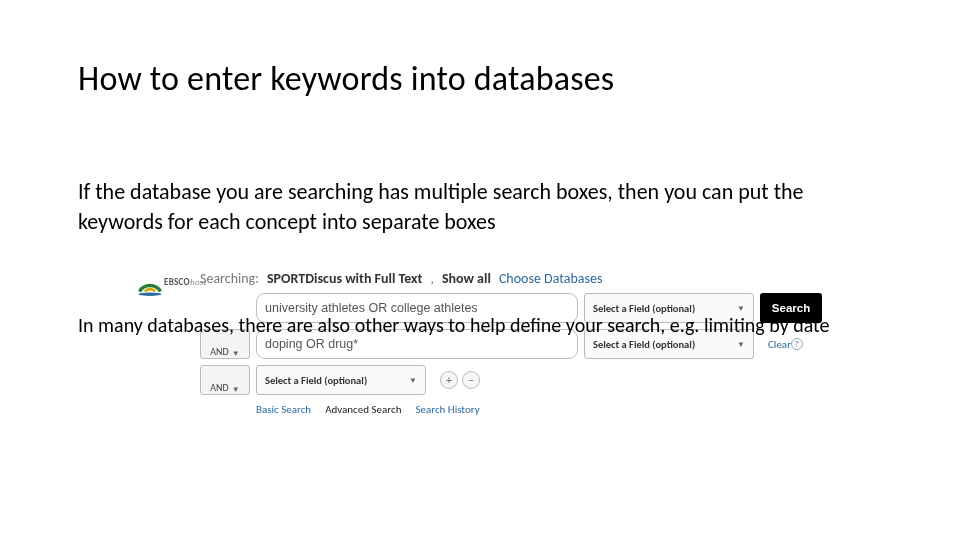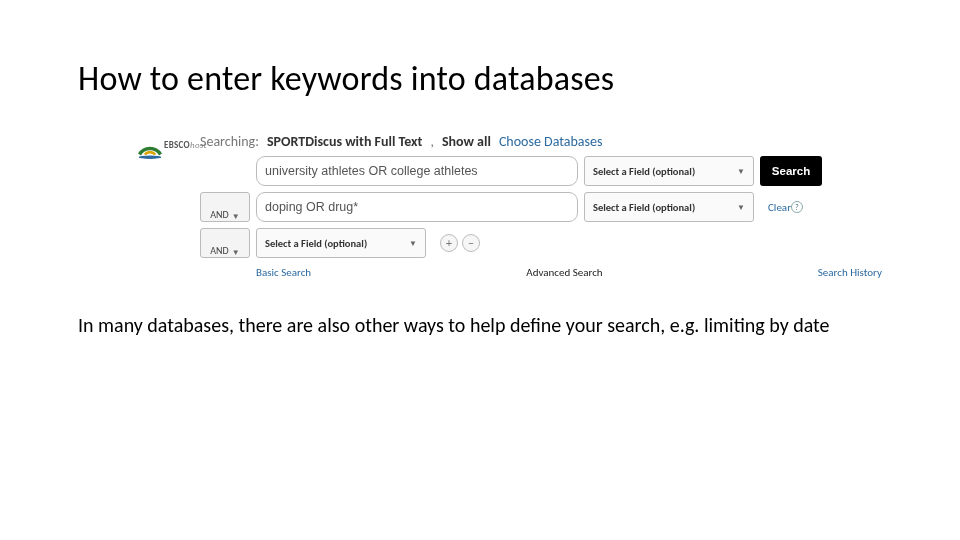--- a/index.html
+++ b/index.html
@@ -24,32 +24,33 @@
   .op-spacer { width: 50px; }
   .kw-input { flex: 0 0 322px; height: 30px; border: 1px solid #bbb; border-radius: 9px; padding: 0 8px; font-size: 12.5px; color: #555; text-align: left; }
   .field-select { flex: 0 0 170px; height: 30px; border: 1px solid #bbb; border-radius: 3px; background: #fafafa; font-size: 10.5px; font-weight: 700; color: #333; display: flex; align-items: center; justify-content: space-between; padding: 0 8px; }
   .field-select .caret { font-size: 8px; color: #666; font-weight: 400; }
   .search-btn { flex: 0 0 62px; height: 30px; background: #000000; color: #fff; border: none; border-radius: 3px; font-size: 11.5px; font-weight: 700; display: flex; align-items: center; justify-content: center; }
   .clear-wrap { display: flex; align-items: center; gap: 0; margin-left: 8px; }
   .clear-link { font-size: 11px; color: #2c6aa0; }
   .help-icon { width: 12px; height: 12px; border: 1px solid #8aa; border-radius: 50%; font-size: 8px; color: #578; display: flex; align-items: center; justify-content: center; }
   .pm-wrap { display: flex; gap: 4px; margin-left: 8px; }
   .pm-btn { width: 18px; height: 18px; border: 1px solid #bbb; border-radius: 50%; background: #f6f6f6; font-size: 12px; color: #777; display: flex; align-items: center; justify-content: center; }
-  .mode-row { display: flex; gap: 14px; font-size: 11px; color: #777; margin-top: 8px; margin-left: 56px; justify-content: space-between; }
+  .mode-row { display: flex; gap: 14px; font-size: 11px; color: #777; margin-top: 8px; margin-left: 56px; }
   .mode-link { color: #2c6aa0; }
   .mode-active { color: #222; }
   .outro { position: absolute; left: 78px; bottom: 46px; font-size: 20px; }
 </style>
 </head>
 <body>
 
 <div class="slide">
 
   <h1 class="title">How to enter keywords into databases</h1>
 
+  <p class="intro">If the database you are searching has multiple search boxes, then you can put the keywords for each concept into separate boxes</p>
 
   <div class="ebsco-block">
     <div class="ebsco-inner">
       <div class="ebsco-header-row">
         <div class="logo-wrap">
           <span class="logo-icon">
             <svg viewBox="0 0 32 32">
               <path d="M4 20 A14 14 0 0 1 28 20" fill="none" stroke="#2e7d32" stroke-width="4"></path>
               <path d="M10 20 A8 8 0 0 1 22 20" fill="none" stroke="#d9a400" stroke-width="3"></path>
               <ellipse cx="16" cy="23" rx="13" ry="2" fill="#2c6aa0"></ellipse>

